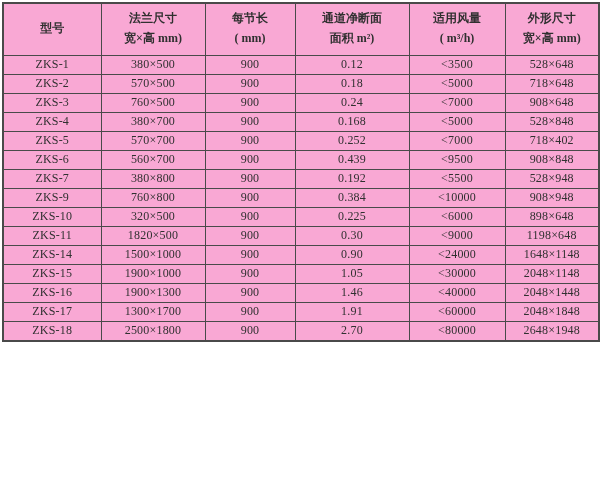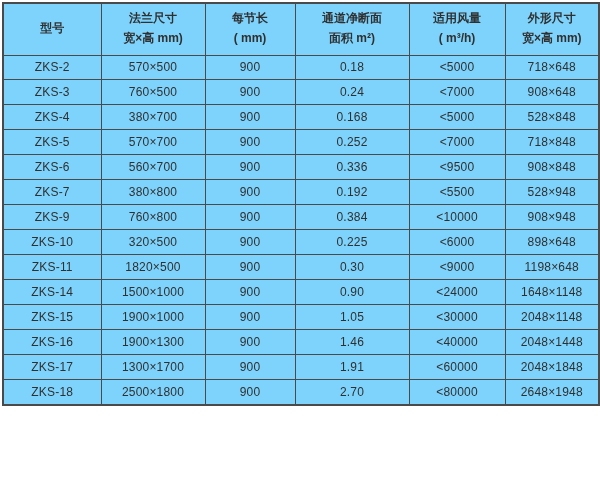--- a/index.html
+++ b/index.html
@@ -8,24 +8,25 @@
     background: #ffffff;
     width: 600px;
     height: 485px;
     overflow: hidden;
     font-family: "Liberation Sans", "DejaVu Sans", sans-serif;
   }
   .spec-table {
     border-collapse: collapse;
     table-layout: fixed;
     width: 596px;
-    height: 404px;
+    height: 340px;
     margin: 2px;
     border: 2px solid #4a4a4a;
-    background: #7dd3fc;
+    background: #f9a8d4;
+    font-family: Liberation Serif, serif;
   }
   .spec-table th,
   .spec-table td {
     border: 1px solid #4a4a4a;
     text-align: center;
     vertical-align: middle;
     padding: 0;
     color: #303030;
     font-size: 12px;
     overflow: hidden;
@@ -80,20 +81,28 @@
         <div class="hdr-line2">( m³/h)</div>
       </th>
       <th>
         <div class="hdr-line1">外形尺寸</div>
         <div class="hdr-line2">宽×高 mm)</div>
       </th>
     </tr>
   </thead>
   <tbody>
       <tr>
+        <td>ZKS-1</td>
+        <td>380×500</td>
+        <td>900</td>
+        <td>0.12</td>
+        <td>&lt;3500</td>
+        <td>528×648</td>
+      </tr>
+      <tr>
         <td>ZKS-2</td>
         <td>570×500</td>
         <td>900</td>
         <td>0.18</td>
         <td>&lt;5000</td>
         <td>718×648</td>
       </tr>
       <tr>
         <td>ZKS-3</td>
         <td>760×500</td>
@@ -109,27 +118,27 @@
         <td>0.168</td>
         <td>&lt;5000</td>
         <td>528×848</td>
       </tr>
       <tr>
         <td>ZKS-5</td>
         <td>570×700</td>
         <td>900</td>
         <td>0.252</td>
         <td>&lt;7000</td>
-        <td>718×848</td>
+        <td>718×402</td>
       </tr>
       <tr>
         <td>ZKS-6</td>
         <td>560×700</td>
         <td>900</td>
-        <td>0.336</td>
+        <td>0.439</td>
         <td>&lt;9500</td>
         <td>908×848</td>
       </tr>
       <tr>
         <td>ZKS-7</td>
         <td>380×800</td>
         <td>900</td>
         <td>0.192</td>
         <td>&lt;5500</td>
         <td>528×948</td>

